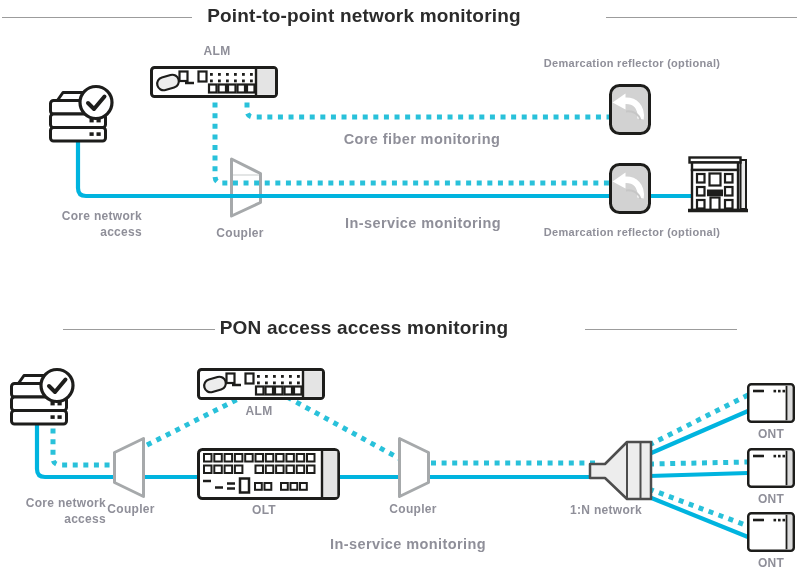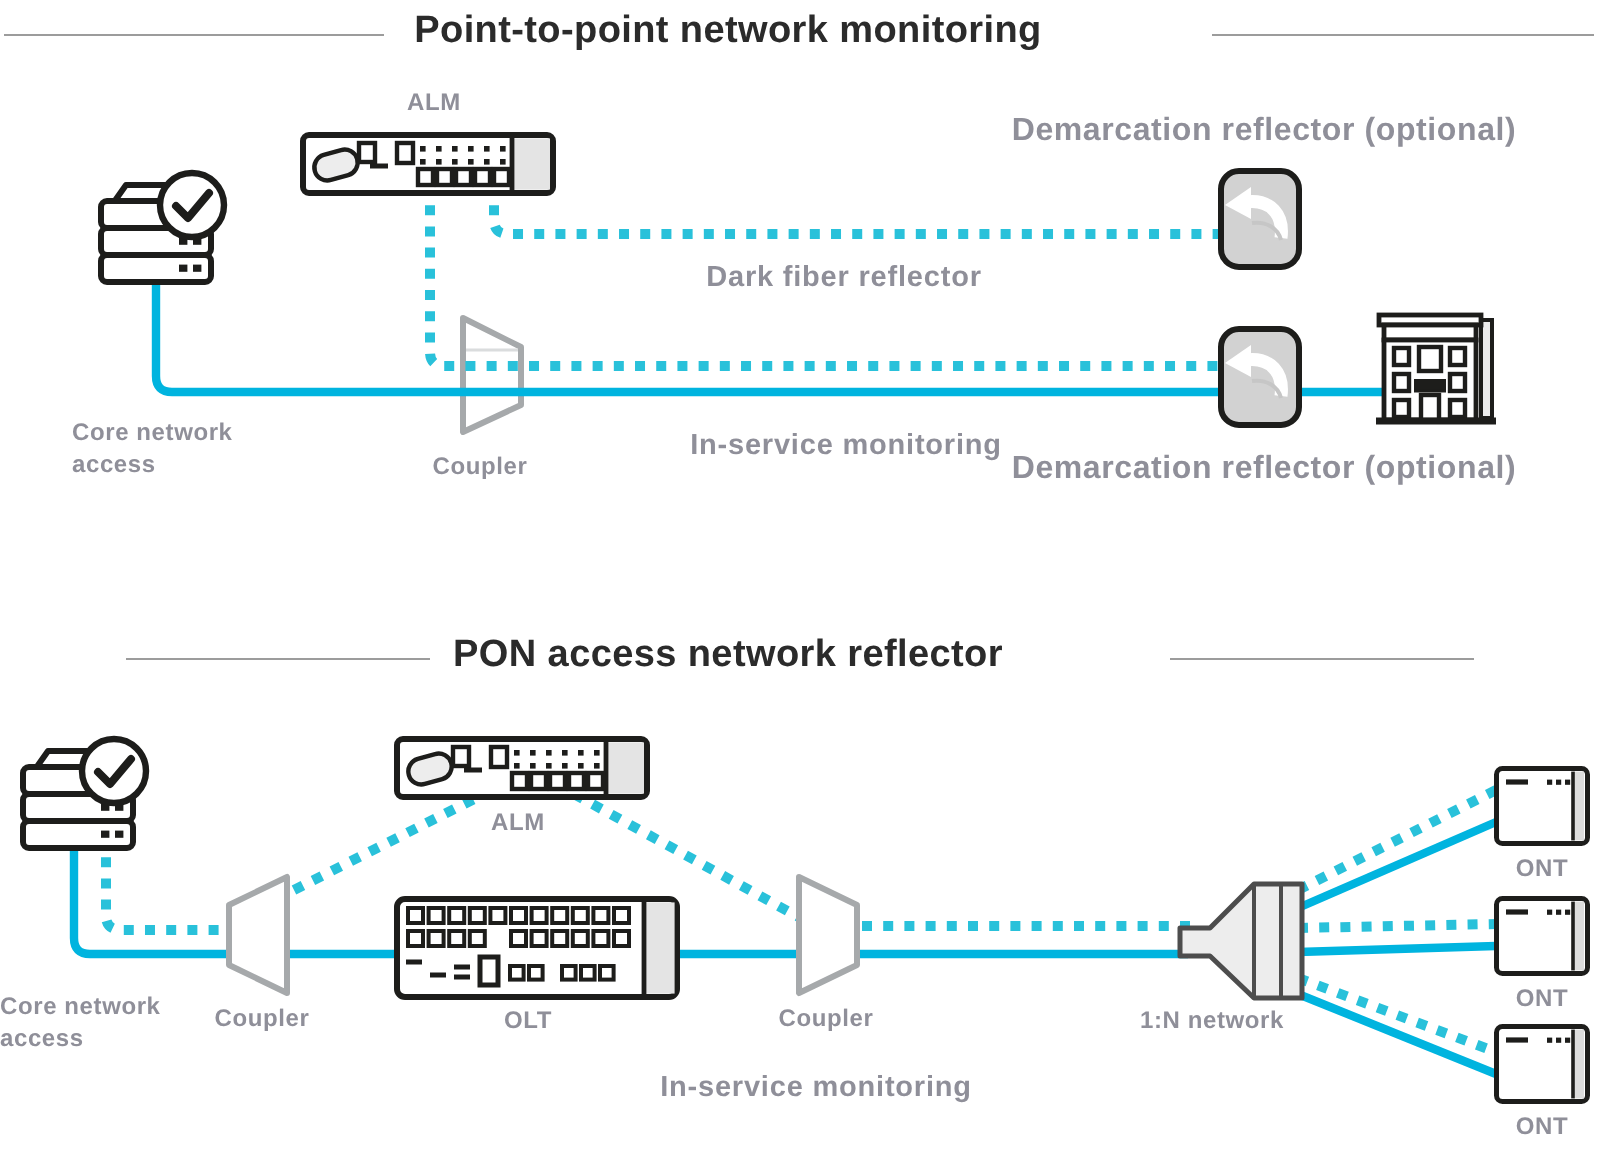--- a/index.html
+++ b/index.html
@@ -3,43 +3,43 @@
 <meta charset="utf-8">
 <style>
   html,body { margin:0; padding:0; background:#fff; }
   .canvas {
     position:relative; width:800px; height:575px; background:#fff;
     overflow:hidden; font-family:"Liberation Sans", sans-serif;
   }
   .lbl {
     position:absolute; transform:translateX(-50%);
     color:#8f8f99; font-weight:bold; font-size:12px;
-    letter-spacing:.3px; white-space:nowrap; text-align:left;
+    letter-spacing:.3px; white-space:nowrap; text-align:right;
   }
-  .lbl.small { font-size:16px; }
+  .lbl.small { font-size:11px; }
   .lbl.big   { font-size:14.5px; letter-spacing:.4px; }
   .lbl.wrap  { white-space:normal; width:106px; line-height:1.35; }
   .title {
     position:absolute; left:0; width:728px; text-align:center;
     color:#2b2b2b; font-weight:bold; font-size:19px; letter-spacing:.2px;
   }
   .hline { position:absolute; height:0; border-top:1.5px solid #9c9c9c; }
   svg.layer { position:absolute; left:0; top:0; }
 </style>
 </head>
 <body>
 
 <div class="canvas">
 
   <div class="hline" style="left:2px; top:17px; width:190px;"></div>
   <div class="title" style="top:5px;">Point-to-point network monitoring</div>
   <div class="hline" style="left:606px; top:17px; width:191px;"></div>
 
   <div class="hline" style="left:63px; top:329px; width:152px;"></div>
-  <div class="title" style="top:317px;">PON access network reflector</div>
+  <div class="title" style="top:317px;">PON access access monitoring</div>
   <div class="hline" style="left:585px; top:329px; width:152px;"></div>
 
   <svg class="layer" width="800" height="575" viewBox="0 0 800 575">
     <defs>
 
       <g id="g-alm">
         <rect x="1.5" y="1.5" width="125" height="29" rx="3" fill="#fff" stroke="#1d1d1b" stroke-width="3"></rect>
         <rect x="106.5" y="3.2" width="18.5" height="25.6" fill="#e4e4e4"></rect>
         <line x1="106" y1="3" x2="106" y2="29" stroke="#1d1d1b" stroke-width="2.4"></line>
         <rect x="7" y="10" width="22" height="13" rx="6.5" fill="#ededed" stroke="#1d1d1b" stroke-width="2.2" transform="rotate(-16 18 16.5)"></rect>
@@ -211,21 +211,21 @@
       </g>
 
       <use href="#g-ont" transform="translate(747,383)"></use>
       <use href="#g-ont" transform="translate(747,448)"></use>
       <use href="#g-ont" transform="translate(747,512)"></use>
     </g>
   </svg>
 
   <div class="lbl" style="left:217px; top:44px;">ALM</div>
   <div class="lbl small" style="left:632px; top:57px;">Demarcation reflector (optional)</div>
-  <div class="lbl big" style="left:422px; top:131px;">Dark fiber reflector</div>
+  <div class="lbl big" style="left:422px; top:131px;">Core fiber monitoring</div>
   <div class="lbl big" style="left:423px; top:215px;">In-service monitoring</div>
   <div class="lbl wrap" style="left:89px; top:208px;">Core network access</div>
   <div class="lbl" style="left:240px; top:226px;">Coupler</div>
   <div class="lbl small" style="left:632px; top:226px;">Demarcation reflector (optional)</div>
 
   <div class="lbl" style="left:259px; top:404px;">ALM</div>
   <div class="lbl wrap" style="left:53px; top:495px;">Core network access</div>
   <div class="lbl" style="left:131px; top:502px;">Coupler</div>
   <div class="lbl" style="left:264px; top:503px;">OLT</div>
   <div class="lbl" style="left:413px; top:502px;">Coupler</div>

